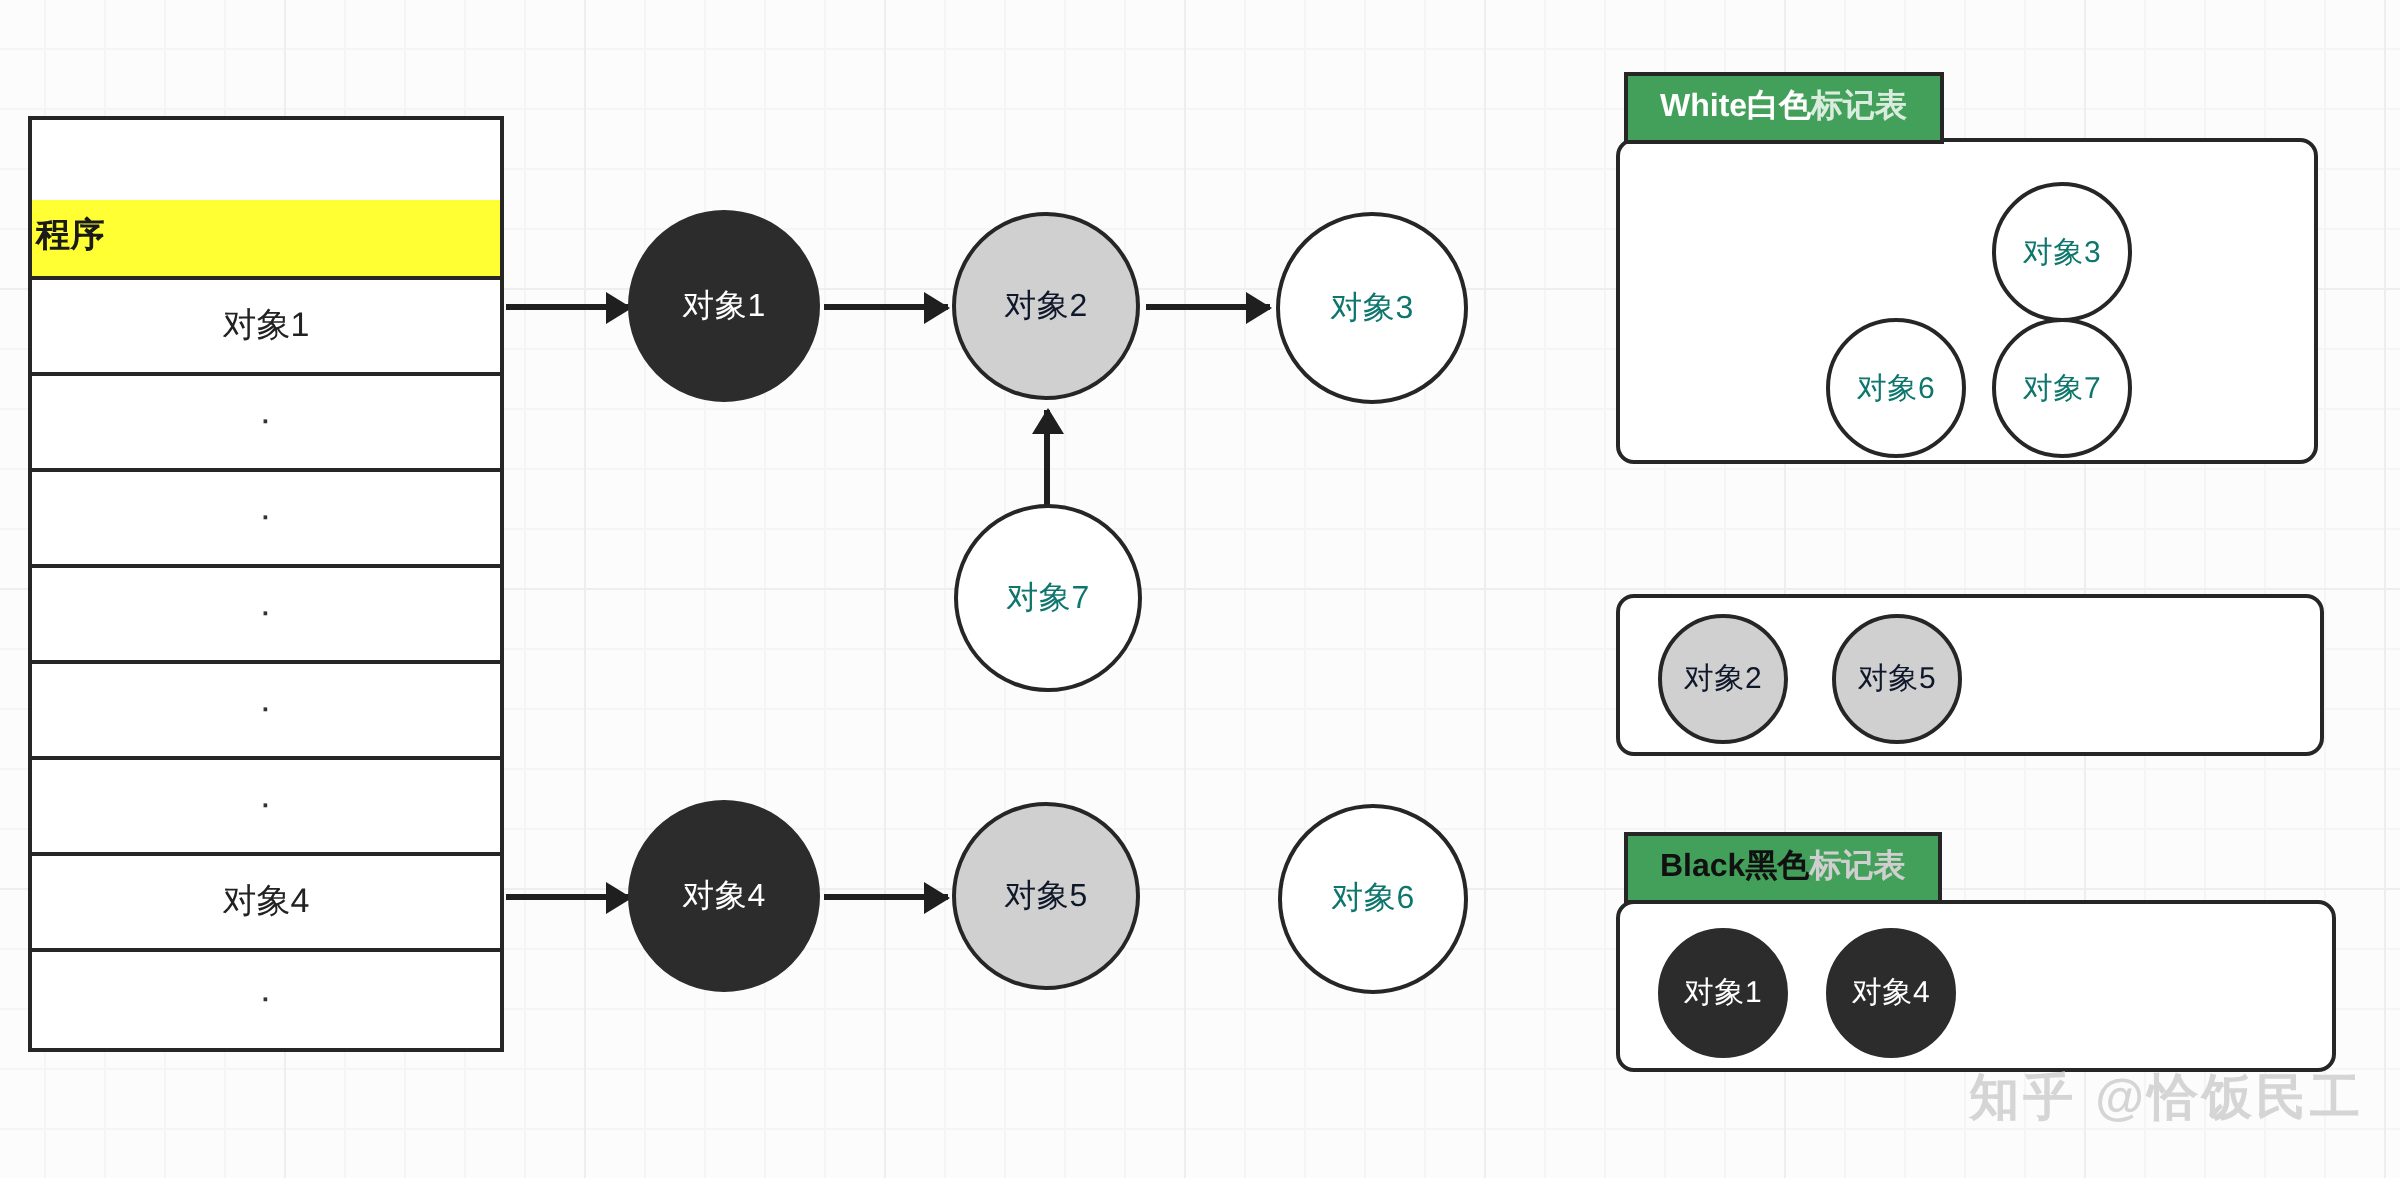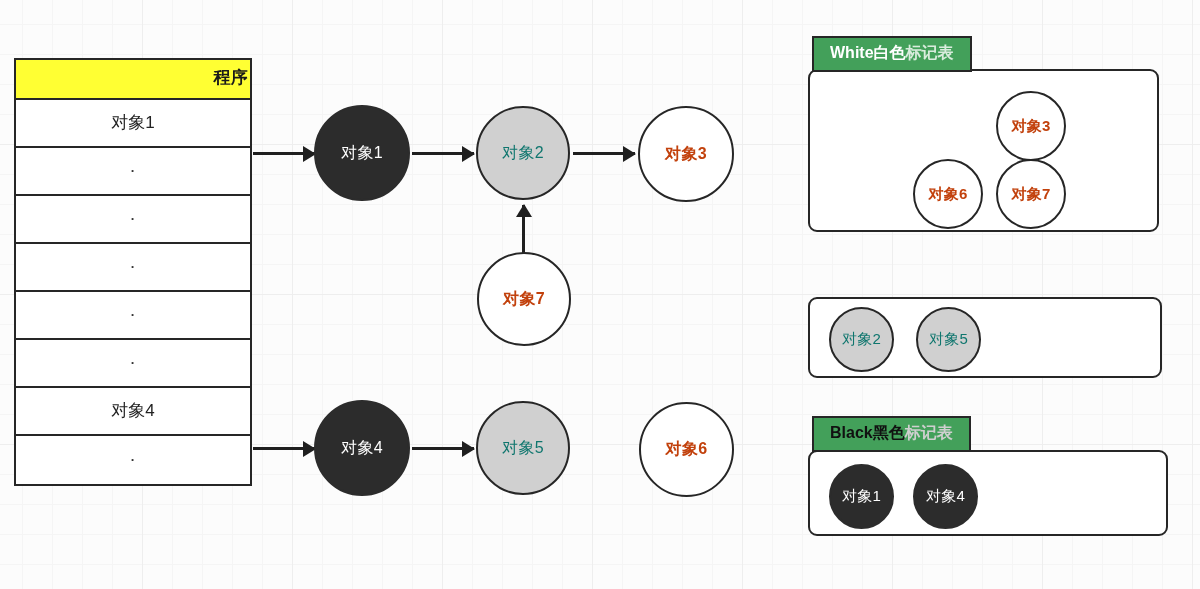--- a/index.html
+++ b/index.html
@@ -35,27 +35,28 @@
     left: 14px;
     top: 58px;
     width: 238px;
     border: 2.5px solid #262626;
     box-sizing: border-box;
     background: #ffffff;
   }
   .rs-header {
     background: #ffff33;
     border-bottom: 2.5px solid #262626;
-    text-align: right;
+    text-align: left;
     padding: 7px 2px 9px 2px;
     font-weight: bold;
     color: #1a1a1a;
     line-height: 1.28;
     font-size: 17px;
     letter-spacing: 0.2px;
+    margin-top: 40px;
   }
   .rs-header .l1 { display: block; }
   .rs-header .l2 { display: block; }
   .rs-row {
     height: 48px;
     border-bottom: 2.5px solid #262626;
     box-sizing: border-box;
     display: flex;
     align-items: center;
     justify-content: center;
@@ -82,27 +83,26 @@
     letter-spacing: 0.3px;
   }
   .node.black {
     background: #2c2c2c;
     border: 2px solid #2c2c2c;
     color: #ffffff;
   }
   .node.grey {
     background: #d0d0d0;
     border: 2.5px solid #262626;
+    color: #0f172a;
+  }
+  .node.white {
+    background: #ffffff;
+    border: 2.5px solid #262626;
     color: #0f766e;
-  }
-  .node.white {
-    background: #ffffff;
-    border: 2.5px solid #262626;
-    color: #c2410c;
-    font-weight: bold;
   }
 
   
   .arrow-h {
     position: absolute;
     height: 3px;
     background: #1f1f1f;
   }
   .arrow-h::after {
     content: "";
@@ -233,14 +233,15 @@
 
   <div class="panel" style="left:808px; top:416px; width:363px; height:120px;">
     <div class="panel-body" style="top:34px; width:360px; height:86px;"></div>
     <div class="panel-tab">
       <span class="tab-strong-dark">Black黑色</span><span class="tab-dim-dark">标记表</span>
     </div>
     <div class="node black" style="left:21px; top:48px; width:65px; height:65px; font-size:15px; z-index:4;">对象1</div>
     <div class="node black" style="left:105px; top:48px; width:65px; height:65px; font-size:15px; z-index:4;">对象4</div>
   </div>
 
+  <div id="watermark">知乎 @恰饭民工</div>
 
 </div>
 
 </body></html>

